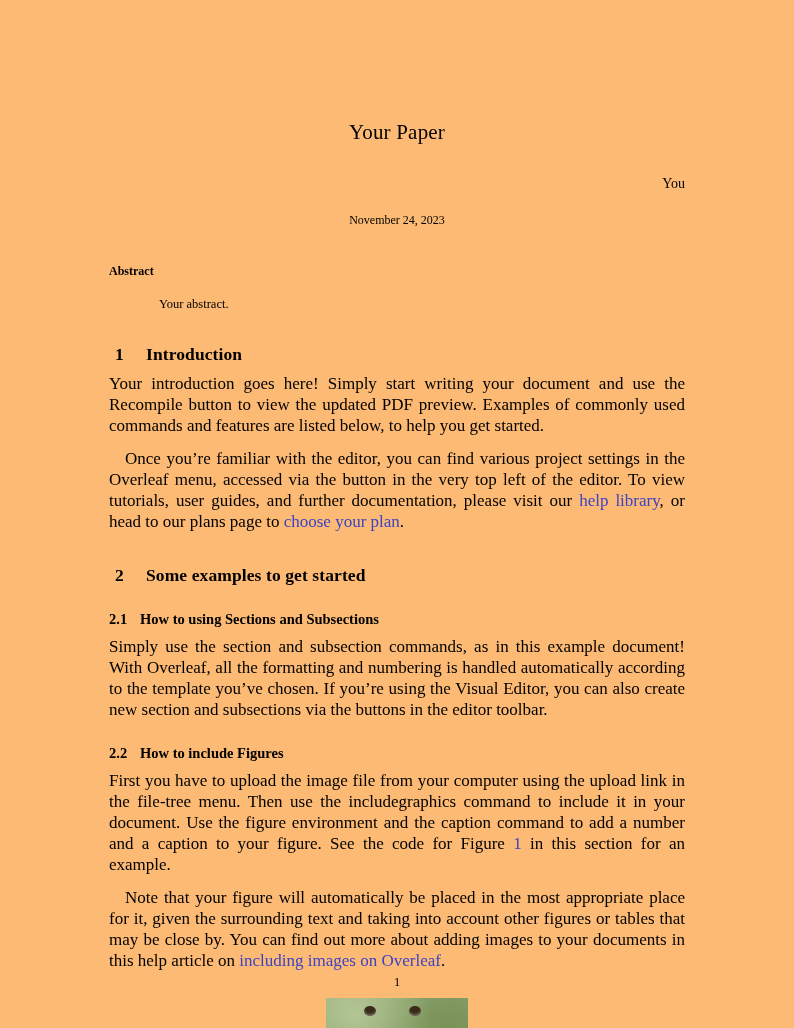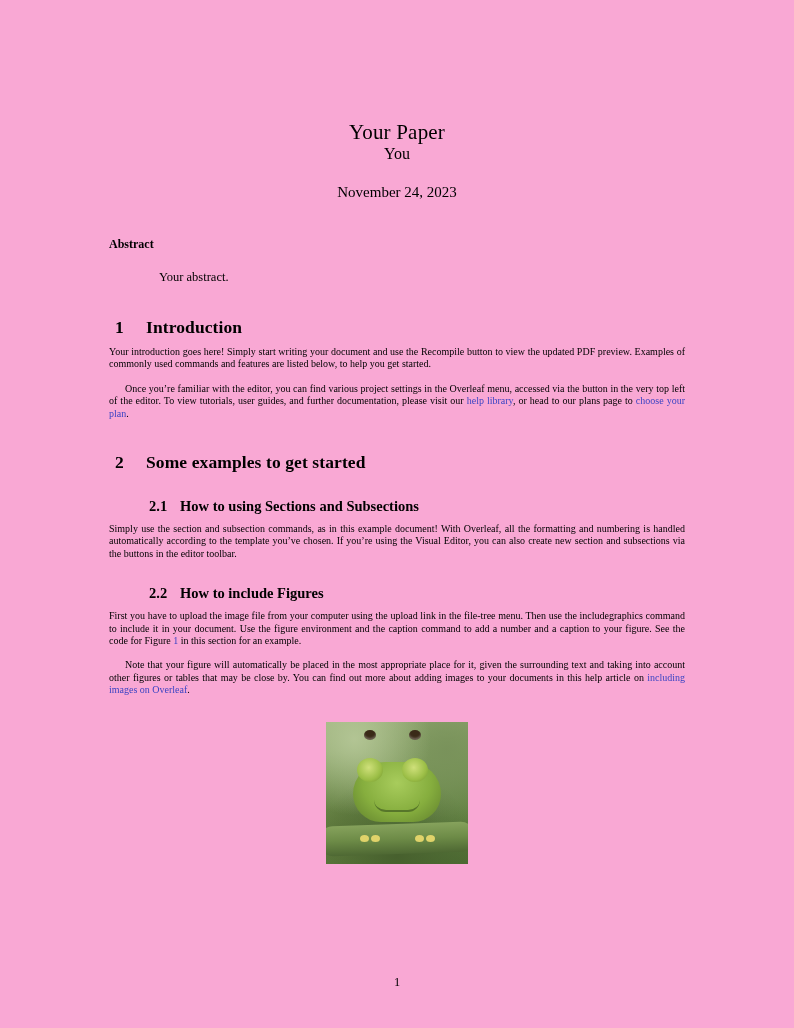--- a/index.html
+++ b/index.html
@@ -7,44 +7,45 @@
     padding: 0;
     background: #e8e8e8;
   }
   body {
     font-family: "Liberation Serif", serif;
   }
   .page {
     position: relative;
     width: 794px;
     height: 1028px;
-    background: #f9a8d4;
+    background: #fdba74;
     margin: 0 auto;
     overflow: hidden;
     box-sizing: border-box;
   }
   .content {
     position: absolute;
     left: 109px;
     top: 0;
     width: 576px;
   }
   .doc-title {
     text-align: center;
     font-size: 21px;
     margin-top: 120px;
     letter-spacing: 0.2px;
   }
   .doc-author {
-    text-align: center;
-    font-size: 16px;
+    text-align: right;
+    font-size: 14px;
+    margin-top: 31px;
   }
   .doc-date {
     text-align: center;
-    font-size: 15px;
+    font-size: 12px;
     margin-top: 21px;
   }
   .abstract-heading {
     font-size: 12px;
     font-weight: bold;
     margin-top: 36px;
   }
   .abstract-body {
     font-size: 12.5px;
     margin-top: 18px;
@@ -62,24 +63,23 @@
     width: 31px;
   }
   h3.subsection {
     font-size: 14.5px;
     font-weight: bold;
     margin: 25px 0 0 0;
   }
   h3.subsection .num {
     display: inline-block;
     width: 31px;
-    margin-left: 40px;
   }
   p.para {
-    font-size: 10px;
+    font-size: 17px;
     line-height: 1.24;
     text-align: justify;
     margin: 8px 0 0 0;
     hyphens: none;
   }
   p.para.indent {
     text-indent: 16px;
     margin-top: 12px;
   }
   a.link {

